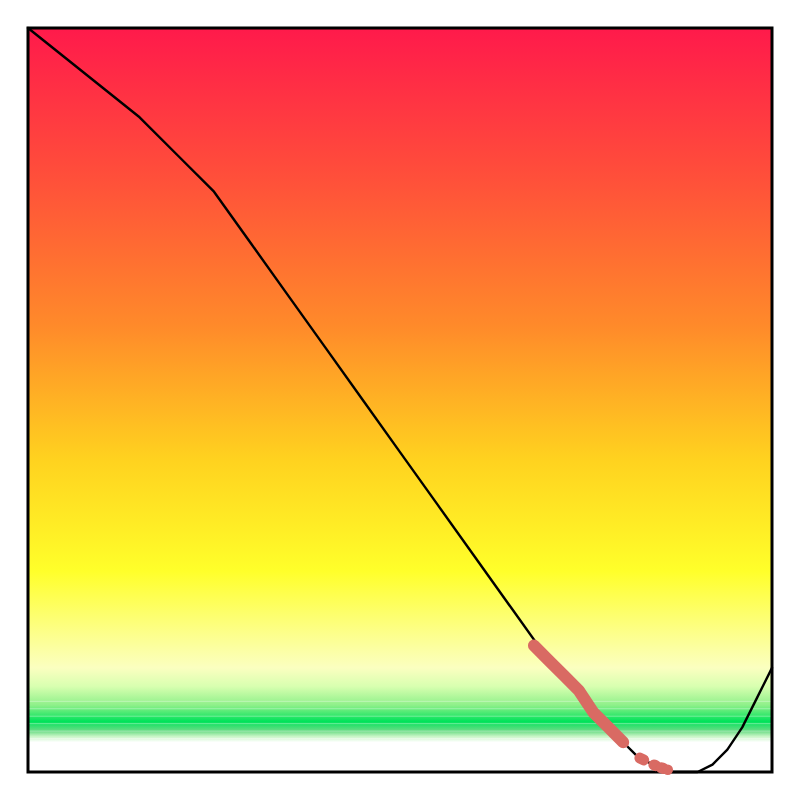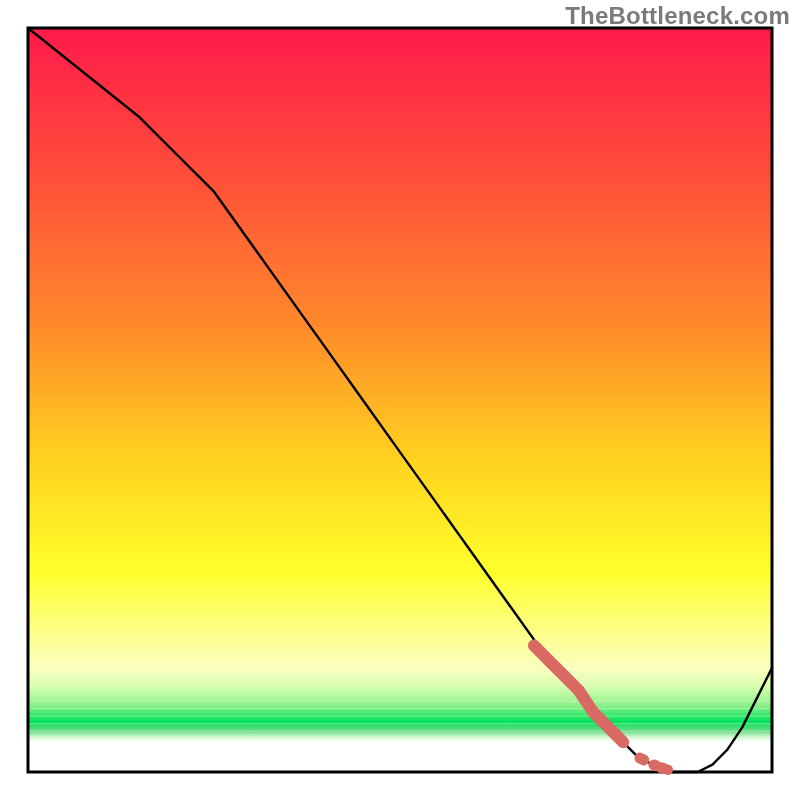--- a/index.html
+++ b/index.html
@@ -61,14 +61,13 @@
       <line x1="28" x2="772" y1="738.52" y2="738.52" stroke="rgba(255,255,255,0.35)" stroke-width="1"></line>
       <rect x="28" y="28" width="744" height="744" fill="none" stroke="#000000" stroke-width="3"></rect>
       <path d="M28.00 28.00 L65.20 57.76 L102.40 87.52 L139.60 117.28 L176.80 154.48 L214.00 191.68 L251.20 243.76 L288.40 295.84 L325.60 347.92 L362.80 400.00 L400.00 452.08 L437.20 504.16 L474.40 556.24 L511.60 608.32 L548.80 660.40 L586.00 705.04 L608.32 727.36 L623.20 742.24 L638.08 757.12 L652.96 764.56 L667.84 772.00 L682.72 772.00 L697.60 772.00 L712.48 764.56 L727.36 749.68 L742.24 727.36 L757.12 697.60 L772.00 667.84 " fill="none" stroke="#000000" stroke-width="2.4" stroke-linejoin="round" stroke-linecap="round"></path>
       <path d="M533.92 645.52 L548.80 660.40 L563.68 675.28 L578.56 690.16 L593.44 712.48 L608.32 727.36 L623.20 742.24 " fill="none" stroke="#d96a63" stroke-width="12" stroke-linecap="round" stroke-linejoin="round"></path>
       <line x1="639.9399999999999" y1="758.05" x2="643.66" y2="759.91" stroke="#d96a63" stroke-width="11" stroke-linecap="round"></line>
       <line x1="653.8899999999999" y1="764.932" x2="655.75" y2="765.6759999999999" stroke="#d96a63" stroke-width="11" stroke-linecap="round"></line>
       <line x1="661.3299999999999" y1="767.8149999999999" x2="663.19" y2="768.373" stroke="#d96a63" stroke-width="11" stroke-linecap="round"></line>
       <circle cx="667.84" cy="769.768" r="5.2" fill="#d96a63"></circle>
     </svg>
 
-  <div class="watermark">TheBottleneck.com</div>
 </div>
 
 </body></html>

